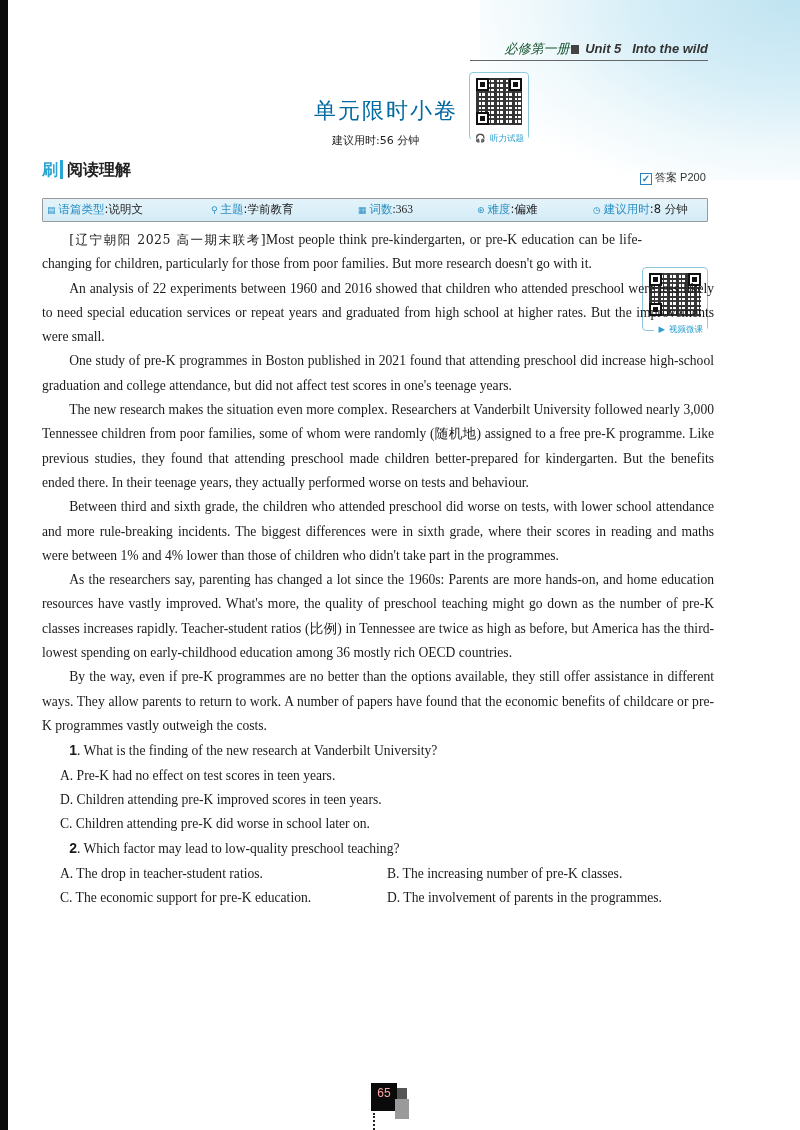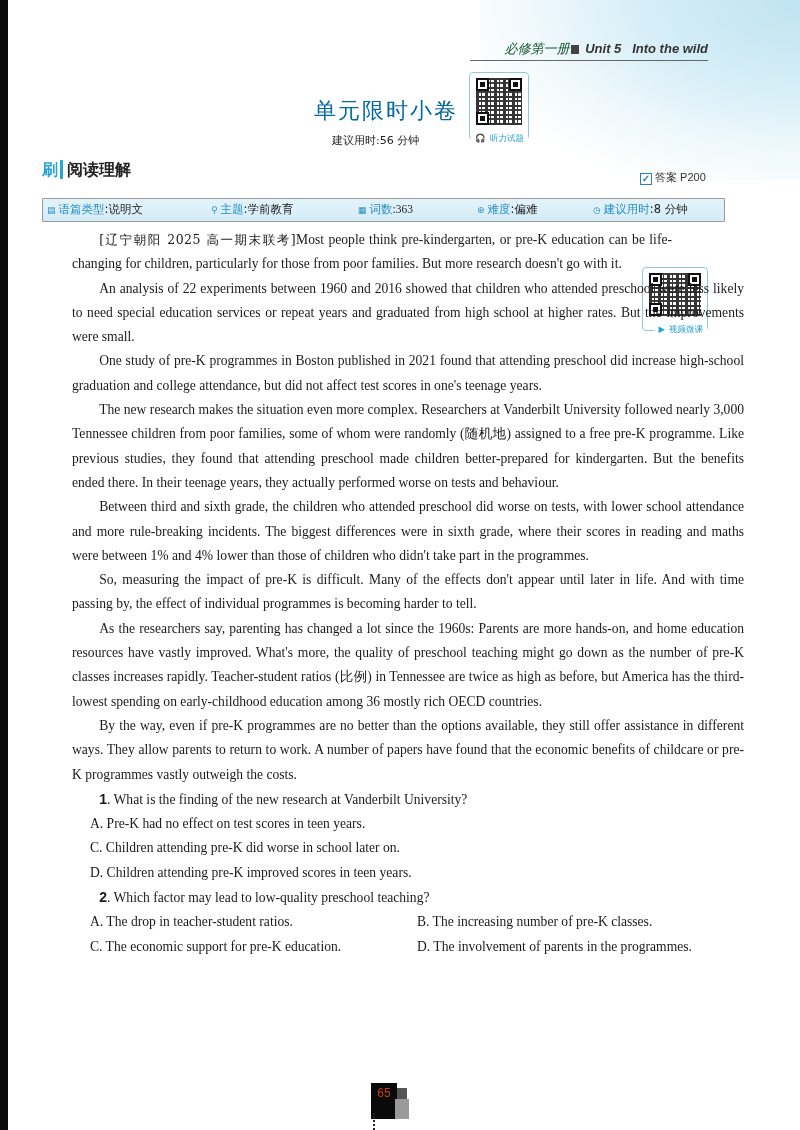--- a/index.html
+++ b/index.html
@@ -63,42 +63,42 @@
   }
   .answer-ref .check {
     display:inline-block; width:10px; height:10px; border:1px solid #2a7fc0; color:#2a7fc0;
     font-size:10px; line-height:10px; text-align:center; margin-right:3px; vertical-align:-1px; font-weight:bold;
   }
   .meta-bar {
     position: absolute; left: 42px; top: 198px; width: 664px; height: 22px;
     background: linear-gradient(180deg, #e4f3fa 0%, #d3ecf7 100%);
     border: 1px solid #9a9a9a; border-radius: 1px;
     display: flex; align-items: center;
-    font-family: "DejaVu Sans", sans-serif; font-size: 11.5px; color: #222; padding-left: 17px;
+    font-family: "DejaVu Sans", sans-serif; font-size: 11.5px; color: #222;
   }
   .meta-item { position: absolute; top: 3px; white-space: nowrap; }
   .meta-item .lbl { color: #2a8fc4; }
   .meta-item .ic { color: #2a8fc4; font-size: 9px; margin-right: 3px; }
 
   .article {
     position: absolute; left: 42px; top: 228px; width: 672px;
-    font-size: 13.6px; line-height: 24.3px; text-align: justify; margin-left: 30px;
+    font-size: 13.6px; line-height: 24.3px; text-align: justify;
   }
   .article p { margin: 0; text-indent: 2em; }
   .article p.first { padding-right: 72px; }
   .source { font-family: "DejaVu Serif", serif; font-size: 12.5px; letter-spacing: 0.5px; }
   .q-stem { margin: 0; }
   .q-num { font-family: "Liberation Sans", sans-serif; font-weight: bold; font-size: 14px; }
   .opt { padding-left: 18px; }
   .opt-row { display: flex; padding-left: 18px; }
   .opt-row .cell { width: 327px; }
 
   .page-num-box {
-    position: absolute; left: 371px; top: 1083px; width: 26px; height: 36px; background: #0a0a0a;
-    color: #c2410c; font-family: "Liberation Sans", sans-serif; font-size: 12px; text-align: center; line-height: 20px;
+    position: absolute; left: 371px; top: 1083px; width: 26px; height: 28px; background: #0a0a0a;
+    color: #fca5a5; font-family: "Liberation Sans", sans-serif; font-size: 12px; text-align: center; line-height: 20px;
   }
   .pn-dark { position:absolute; left:397px; top:1088px; width:10px; height:11px; background:#555; }
   .pn-grey { position:absolute; left:395px; top:1099px; width:14px; height:20px; background:#9a9a9a; }
   .pn-dots { position:absolute; left:373px; top:1113px; width:0; height:17px; border-left:2px dotted #222; }
 </style>
 </head>
 <body>
 
 <div class="left-edge"></div>
 <div class="corner-wash"></div>
@@ -142,29 +142,28 @@
   <div class="qr-finder" style="left:6px; bottom:14px;"></div>
   <div class="qr-caption"><span><span>▶</span><span>视频微课</span></span></div>
 </div>
 
 <div class="article">
   <p class="first"><span class="source">[辽宁朝阳 2025 高一期末联考]</span><span>Most people think pre-kindergarten, or pre-K education can be life-changing for children, particularly for those from poor families. But more research doesn't go with it.</span></p>
   <p>An analysis of 22 experiments between 1960 and 2016 showed that children who attended preschool were less likely to need special education services or repeat years and graduated from high school at higher rates. But the improvements were small.</p>
   <p>One study of pre-K programmes in Boston published in 2021 found that attending preschool did increase high-school graduation and college attendance, but did not affect test scores in one's teenage years.</p>
   <p>The new research makes the situation even more complex. Researchers at Vanderbilt University followed nearly 3,000 Tennessee children from poor families, some of whom were randomly (随机地) assigned to a free pre-K programme. Like previous studies, they found that attending preschool made children better-prepared for kindergarten. But the benefits ended there. In their teenage years, they actually performed worse on tests and behaviour.</p>
   <p>Between third and sixth grade, the children who attended preschool did worse on tests, with lower school attendance and more rule-breaking incidents. The biggest differences were in sixth grade, where their scores in reading and maths were between 1% and 4% lower than those of children who didn't take part in the programmes.</p>
-  <p>So, measuring the impact of pre-K is difficult. Many of the effects don't appear until later in life. And with time passing by, the effect of individual programmes is becoming harder to tell.</p>
   <p>As the researchers say, parenting has changed a lot since the 1960s: Parents are more hands-on, and home education resources have vastly improved. What's more, the quality of preschool teaching might go down as the number of pre-K classes increases rapidly. Teacher-student ratios (比例) in Tennessee are twice as high as before, but America has the third-lowest spending on early-childhood education among 36 mostly rich OECD countries.</p>
   <p>By the way, even if pre-K programmes are no better than the options available, they still offer assistance in different ways. They allow parents to return to work. A number of papers have found that the economic benefits of childcare or pre-K programmes vastly outweigh the costs.</p>
 
   <div>
     <p class="q-stem"><span class="q-num">1</span><span>. What is the finding of the new research at Vanderbilt University?</span></p>
     <div class="opt">A. Pre-K had no effect on test scores in teen years.</div>
+    <div class="opt">D. Children attending pre-K improved scores in teen years.</div>
     <div class="opt">C. Children attending pre-K did worse in school later on.</div>
-    <div class="opt">D. Children attending pre-K improved scores in teen years.</div>
   </div>
 
   <div>
     <p class="q-stem"><span class="q-num">2</span><span>. Which factor may lead to low-quality preschool teaching?</span></p>
     <div class="opt-row">
       <span class="cell">A. The drop in teacher-student ratios.</span>
       <span class="cell">B. The increasing number of pre-K classes.</span>
     </div>
     <div class="opt-row">
       <span class="cell">C. The economic support for pre-K education.</span>

